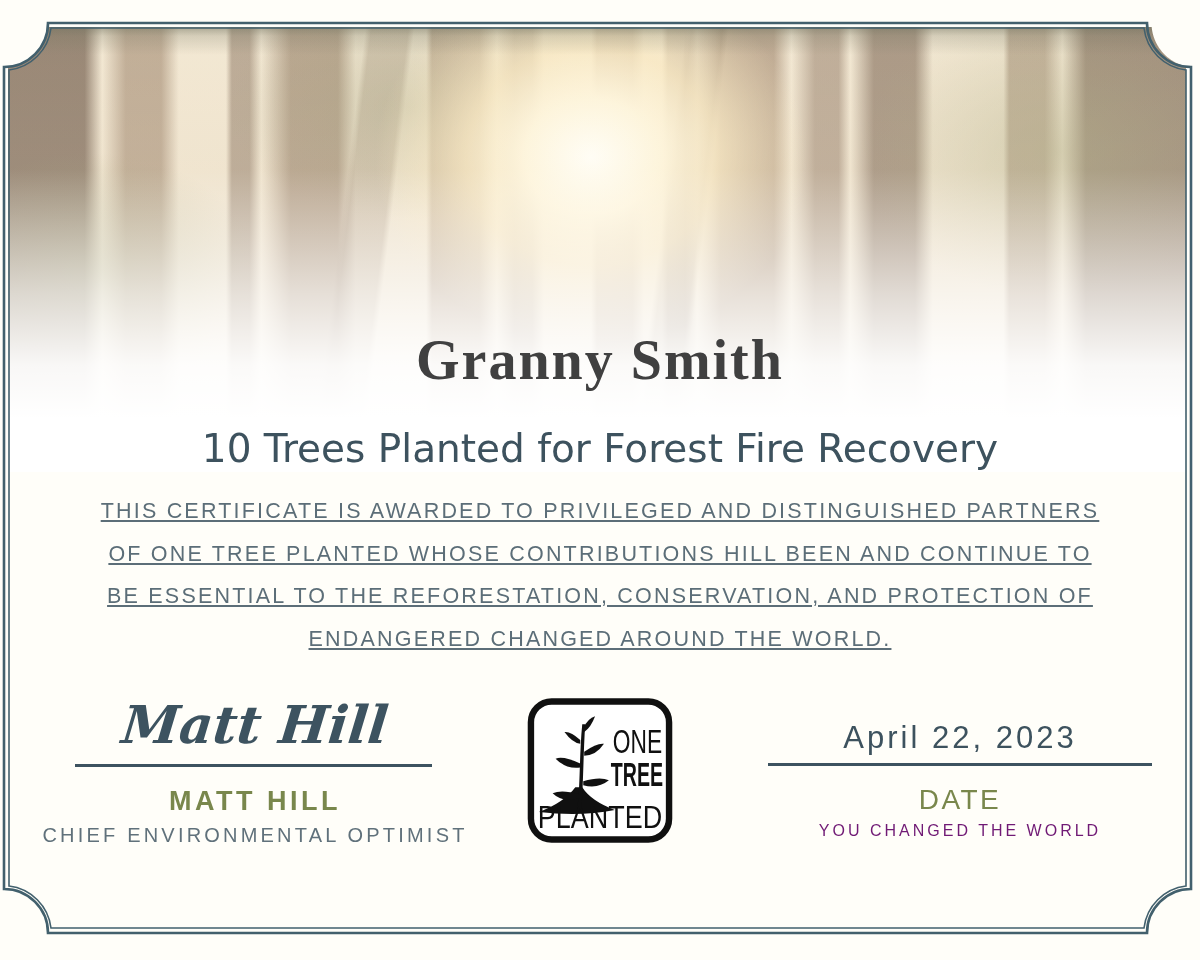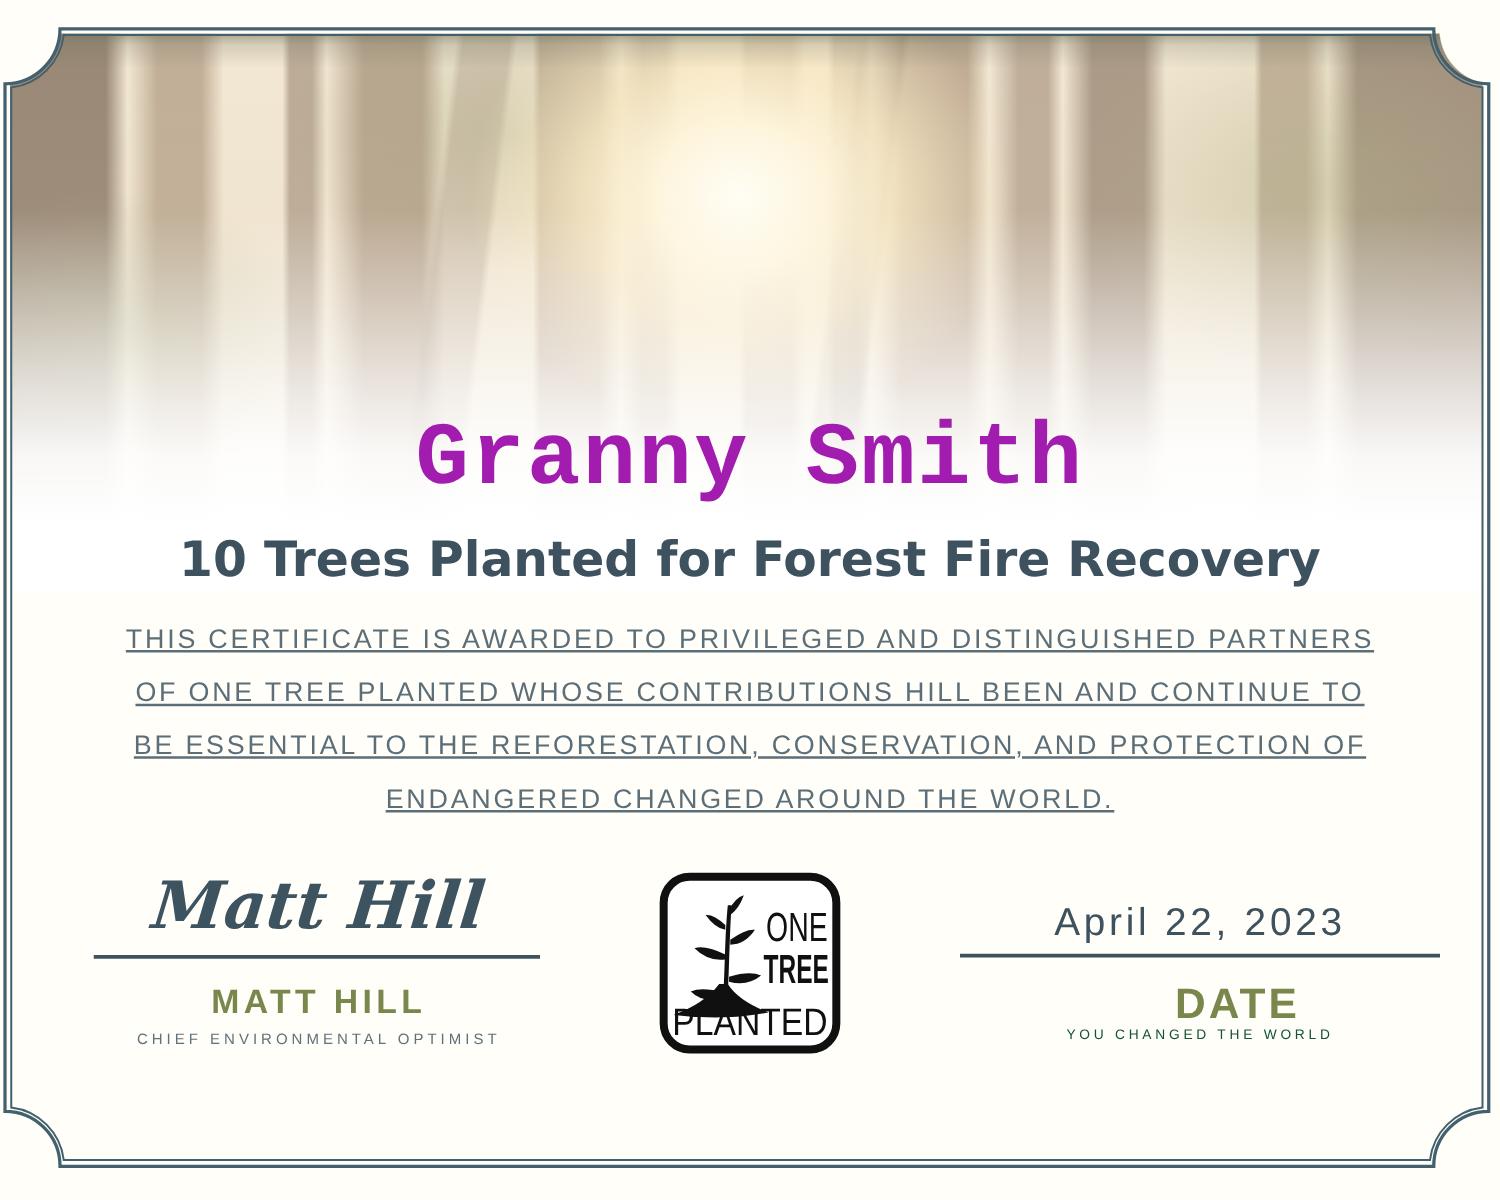--- a/index.html
+++ b/index.html
@@ -56,59 +56,59 @@
   #bite-tl{left:4px;top:23px;background:radial-gradient(circle at 0 0, #fffef9 0 44px, rgba(255,255,255,0) 45px);}
   #bite-tr{left:1132px;top:23px;background:radial-gradient(circle at 100% 0, #fffef9 0 44px, rgba(255,255,255,0) 45px);}
 
   
   #frame{left:0;top:0;z-index:3;pointer-events:none;}
 
   
   .content{z-index:4;text-align:center;color:#3d525e;}
   #recipient{
     left:0;top:328px;width:1200px;
-    font-family:Liberation Mono, monospace;font-size:71px;font-weight:600;
-    letter-spacing:2px;color:#a21caf;
+    font-family:Liberation Serif, serif;font-size:56px;font-weight:600;
+    letter-spacing:2px;color:#404040;
   }
   #award-title{
     left:0;top:426px;width:1200px;
-    font-family:"DejaVu Sans", sans-serif;font-size:39px;font-weight:700;
+    font-family:"DejaVu Sans", sans-serif;font-size:39px;font-weight:400;
     color:#3d525e;letter-spacing:0px;
   }
   #body-text{
     left:55px;top:490px;width:1090px;
     font-size:21.5px;line-height:42.5px;letter-spacing:2.2px;color:#5c6e78;text-decoration:underline;
   }
   #signature-script{
     left:55px;top:694px;width:400px;
     font-family:"DejaVu Serif", serif;font-style:italic;font-weight:600;
     font-size:52px;color:#3d5360;transform:skewX(-6deg);
   }
   .rule{height:2.5px;background:#3d5360;z-index:4;}
   #sig-rule{left:75px;top:764px;width:357px;}
   #date-rule{left:768px;top:763px;width:384px;}
   #signer-name{
     left:55px;top:786px;width:400px;
     font-size:27px;font-weight:700;letter-spacing:3.5px;color:#79874c;
   }
   #signer-title{
     left:35px;top:824px;width:440px;
-    font-size:12px;letter-spacing:3.2px;color:#60717b;
+    font-size:20px;letter-spacing:3.2px;color:#60717b;
   }
   #date-value{
     left:760px;top:720px;width:400px;
     font-size:31px;font-weight:400;letter-spacing:3px;color:#3d525e;
   }
   #date-label{
-    left:790px;top:784px;width:400px;
-    font-size:34px;font-weight:700;letter-spacing:2.5px;color:#79874c;
+    left:760px;top:784px;width:400px;
+    font-size:28px;font-weight:400;letter-spacing:2.5px;color:#79874c;
   }
   #date-sublabel{
     left:760px;top:822px;width:400px;
-    font-size:11px;letter-spacing:3px;color:#14532d;
+    font-size:16px;letter-spacing:3px;color:#701a75;
   }
   #logo{left:526px;top:696px;width:148px;height:149px;z-index:4;}
 </style>
 </head>
 <body>
 
 <div class="layer" id="photo"></div>
 <div class="layer bite" id="bite-tl"></div>
 <div class="layer bite" id="bite-tr"></div>
 

